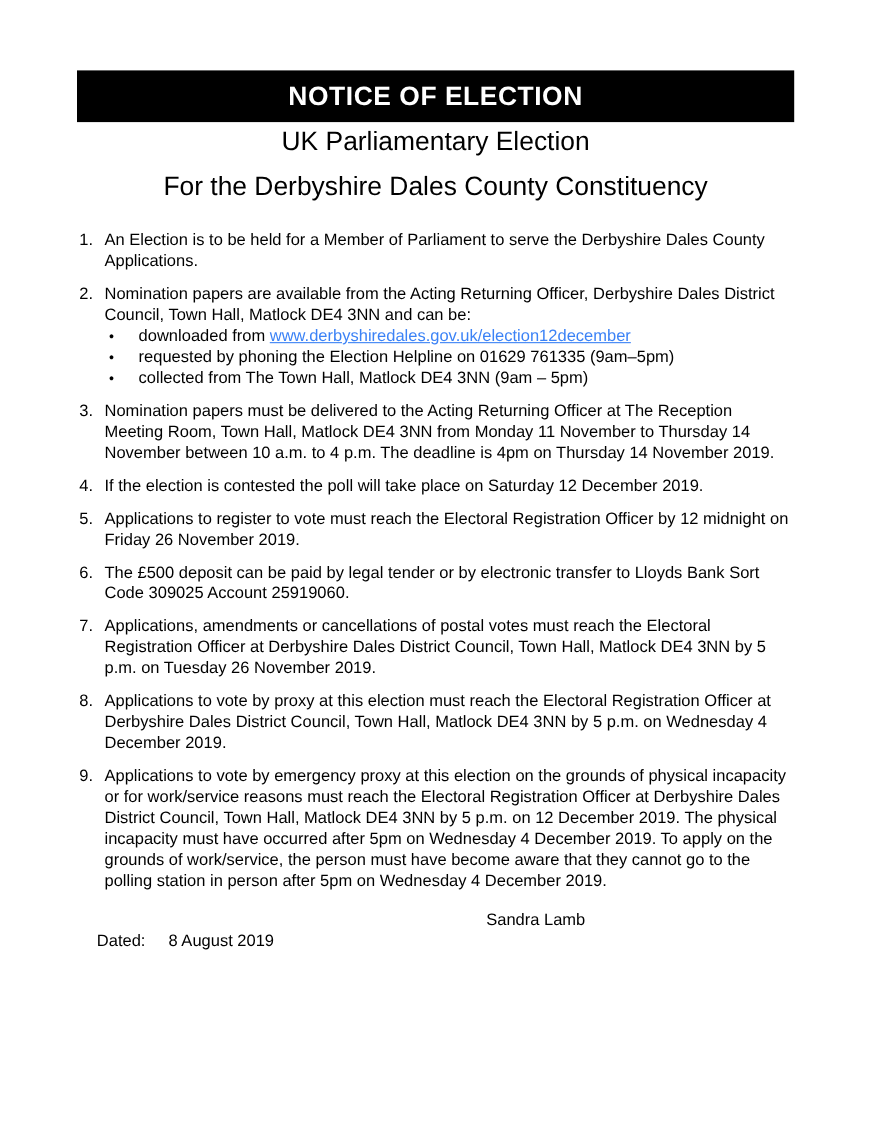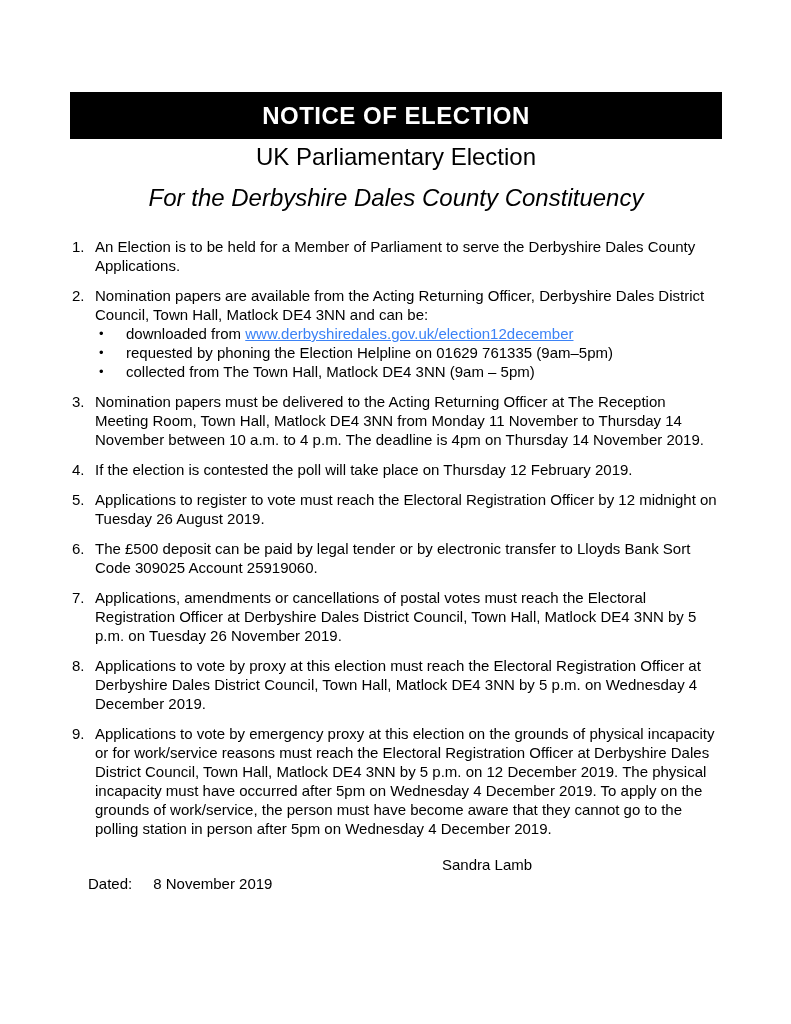--- a/index.html
+++ b/index.html
@@ -7,21 +7,21 @@
   body {
     font-family: "Liberation Sans", "DejaVu Sans", sans-serif;
     color: #000000;
   }
   .page {
     position: relative;
     width: 791px;
     height: 914px;
     background: #ffffff;
     overflow: hidden;
-    padding: 92px 69px 0 70px;
+    padding: 64px 69px 0 70px;
   }
   .banner {
     background: #000000;
     color: #ffffff;
     height: 47px;
     line-height: 47px;
     text-align: center;
     font-size: 24px;
     font-weight: bold;
     letter-spacing: 0.5px;
@@ -33,21 +33,20 @@
     margin-top: 4px;
     line-height: 28px;
   }
   .doc-subtitle {
     text-align: center;
     font-size: 24px;
     font-weight: normal;
     margin-top: 13px;
     margin-bottom: 25px;
     line-height: 28px;
-    font-style: italic;
   }
   .list { font-size: 15px; line-height: 19px; }
   .item {
     display: flex;
     margin-bottom: 11px;
   }
   .item .num {
     flex: 0 0 25px;
     padding-left: 2px;
   }
@@ -124,26 +123,26 @@
       </div>
     </div>
 
     <div class="item">
       <span class="num">3.</span>
       <div class="body">Nomination papers must be delivered to the Acting Returning Officer at The Reception Meeting Room, Town Hall, Matlock DE4 3NN from Monday 11 November to Thursday 14 November between 10 a.m. to 4 p.m. The deadline is 4pm on Thursday 14 November 2019.</div>
     </div>
 
     <div class="item">
       <span class="num">4.</span>
-      <div class="body">If the election is contested the poll will take place on Thursday 12 February 2019.</div>
+      <div class="body">If the election is contested the poll will take place on Saturday 12 December 2019.</div>
     </div>
 
     <div class="item">
       <span class="num">5.</span>
-      <div class="body">Applications to register to vote must reach the Electoral Registration Officer by 12 midnight on Tuesday 26 August 2019.</div>
+      <div class="body">Applications to register to vote must reach the Electoral Registration Officer by 12 midnight on Friday 26 November 2019.</div>
     </div>
 
     <div class="item">
       <span class="num">6.</span>
       <div class="body">The £500 deposit can be paid by legal tender or by electronic transfer to Lloyds Bank Sort Code 309025 Account 25919060.</div>
     </div>
 
     <div class="item">
       <span class="num">7.</span>
       <div class="body">Applications, amendments or cancellations of postal votes must reach the Electoral Registration Officer at Derbyshire Dales District Council, Town Hall, Matlock DE4 3NN by 5 p.m. on Tuesday 26 November 2019.</div>
@@ -158,18 +157,18 @@
       <span class="num">9.</span>
       <div class="body">Applications to vote by emergency proxy at this election on the grounds of physical incapacity or for work/service reasons must reach the Electoral Registration Officer at Derbyshire Dales District Council, Town Hall, Matlock DE4 3NN by 5 p.m. on 12 December 2019. The physical incapacity must have occurred after 5pm on Wednesday 4 December 2019. To apply on the grounds of work/service, the person must have become aware that they cannot go to the polling station in person after 5pm on Wednesday 4 December 2019.</div>
     </div>
 
   </div>
 
   <div class="sig-block">
     <div></div>
     <div>Sandra Lamb</div>
     <div class="sig-dated">
-      <span class="lbl">Dated:</span><span>8 November 2019</span>
+      <span class="lbl">Dated:</span><span>8 August 2019</span>
     </div>
   </div>
 
 
 </div>
 
 </body></html>

